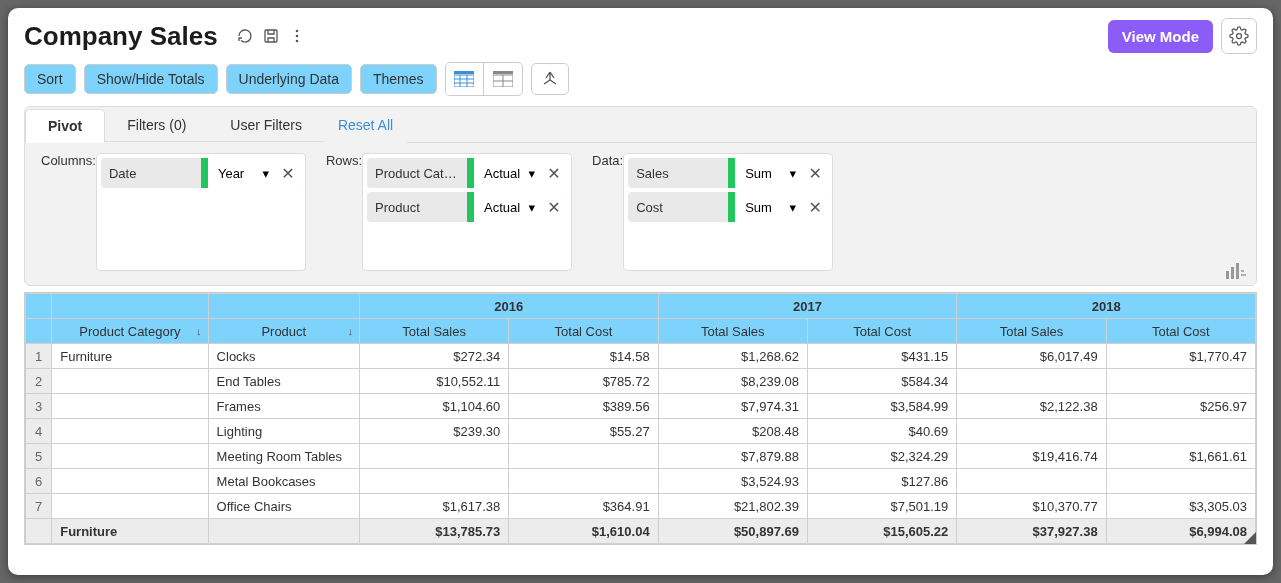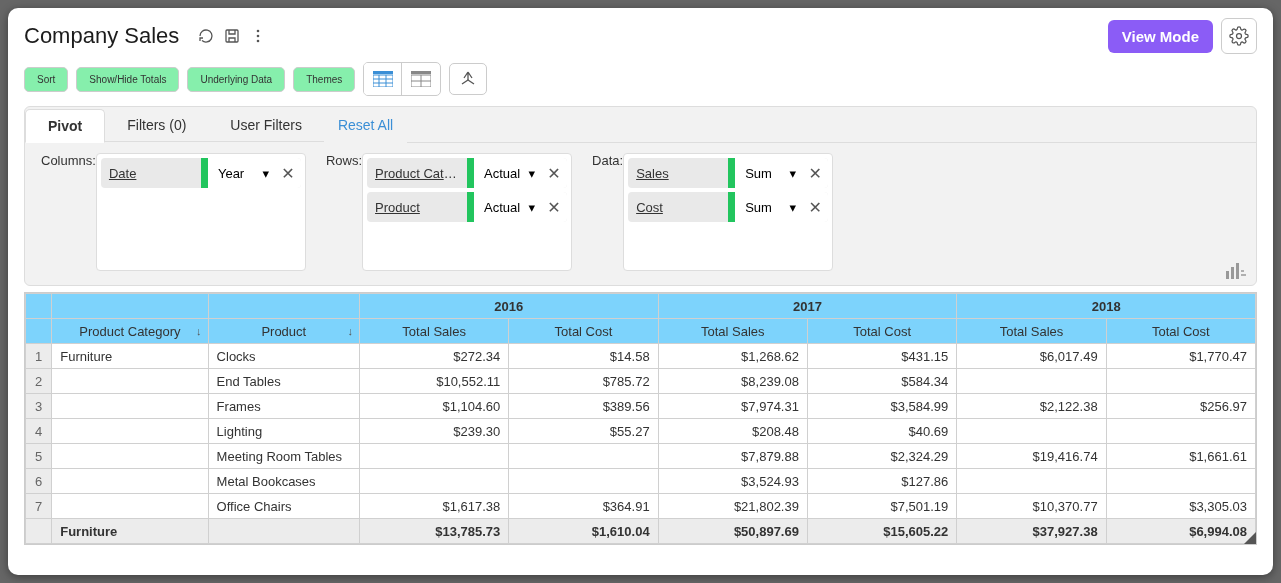--- a/index.html
+++ b/index.html
@@ -1,42 +1,42 @@
 <!DOCTYPE html>
 <html><head>
 <meta charset="utf-8">
 <style>
 * { box-sizing: border-box; margin: 0; padding: 0; }
 body { font-family: -apple-system, BlinkMacSystemFont, "Segoe UI", Arial, sans-serif; background: #666; padding: 8px; }
 .window { width: 1265px; height: 567px; background: #fff; border-radius: 10px; box-shadow: 0 2px 10px rgba(0,0,0,0.4); overflow: hidden; position: relative; }
 .header { display: flex; align-items: center; padding: 10px 16px 4px 16px; }
-.title { font-size: 22px; font-weight: 400; color: #1c1c1c; margin-right: 14px;}
+.title { font-size: 26px; font-weight: 700; color: #1c1c1c; margin-right: 14px;}
 .header-icon { width: 18px; height: 18px; margin: 0 4px; color: #555; cursor: pointer; display:flex; align-items:center; justify-content:center;}
 .header-spacer { flex: 1; }
 .view-mode-btn { background: #8b5cf6; color: #fff; border: none; border-radius: 6px; padding: 8px 14px; font-size: 15px; font-weight: 600; cursor: pointer; margin-right: 8px;}
 .gear-btn { width: 36px; height: 36px; border: 1px solid #ccc; border-radius: 6px; background:#fff; display:flex;align-items:center;justify-content:center;cursor:pointer;color:#555;}
 .toolbar { display: flex; align-items: center; padding: 4px 16px 10px 16px; gap: 8px; }
-.tbtn { border: 1px solid #ccc; background:#86efac; border-radius: 5px; padding: 6px 12px; font-size: 10px; color:#333; cursor:pointer;}
+.tbtn { border: 1px solid #ccc; background:#7dd3fc; border-radius: 5px; padding: 6px 12px; font-size: 14px; color:#333; cursor:pointer;}
 .icon-btn-group { display:flex; border:1px solid #ccc; border-radius:5px; overflow:hidden;}
 .icon-btn { width:38px; height:32px; display:flex;align-items:center;justify-content:center;cursor:pointer; border-right:1px solid #ccc;}
 .icon-btn:last-child{border-right:none;}
 .icon-btn.active{ background:#fff;}
 .single-icon-btn { width:38px;height:32px;border:1px solid #ccc;border-radius:5px;display:flex;align-items:center;justify-content:center;cursor:pointer;}
 .config-panel { margin: 0 16px; background:#f2f2f2; border:1px solid #ddd; border-radius:6px 6px 6px 6px; }
 .tabs { display:flex; align-items:center; }
 .tab { padding: 8px 22px; font-size:14px; color:#333; cursor:pointer; background:#f2f2f2; border-bottom:1px solid #ddd;}
 .tab.active { background:#fff; font-weight:700; border:1px solid #ddd; border-bottom:1px solid #fff; border-radius:5px 5px 0 0; margin-bottom:-1px;}
 .reset-link { color:#3b8fd6; font-size:14px; padding: 8px 14px; cursor:pointer;}
 .tabs-rest{flex:1;border-bottom:1px solid #ddd;height:36px;}
 .config-body { display:flex; padding: 10px 16px 14px 16px; gap: 20px; position:relative;}
 .config-col { display:flex; flex-direction:row; }
 .config-label { font-size:13px; color:#333; margin-bottom:6px;}
 .dropzone { background:#fff; border:1px solid #ddd; border-radius:4px; width:210px; min-height:118px; padding:4px;}
 .pill { display:flex; align-items:center; background:#e9e9e9; border-radius:4px; margin-bottom:4px; height:30px; overflow:hidden;}
-.pill-name { flex:1; padding: 0 8px; font-size:13px; color:#333; white-space:nowrap; overflow:hidden; text-overflow:ellipsis;text-decoration:underline;}
+.pill-name { flex:1; padding: 0 8px; font-size:13px; color:#333; white-space:nowrap; overflow:hidden; text-overflow:ellipsis;}
 .pill-select { background:#fff; border-left:7px solid #22c55e; height:100%; display:flex; align-items:center; padding:0 6px 0 10px; font-size:13px; color:#000000; cursor:pointer; min-width:74px; position:relative;}
 .pill-select .chev { margin-left:auto; }
 .pill-close { width:26px; height:100%; display:flex;align-items:center;justify-content:center;color:#555;cursor:pointer; background:#fff;}
 .chart-hint { position:absolute; right:10px; bottom:6px; color:#999;}
 .grid-wrap { margin: 6px 16px 0 16px; border:1px solid #ccc; font-size:13px; color:#333; position:relative; height:253px; overflow:hidden;}
 table { border-collapse:collapse; width:100%; table-layout:fixed;}
 th, td { border:1px solid #d0d0d0; padding: 4px 8px; height:25px; }
 thead th { background:#7dd3fc; font-weight:400; text-align:center;}
 .year-row th { font-weight:700; }
 .col-row th { position:relative;}

